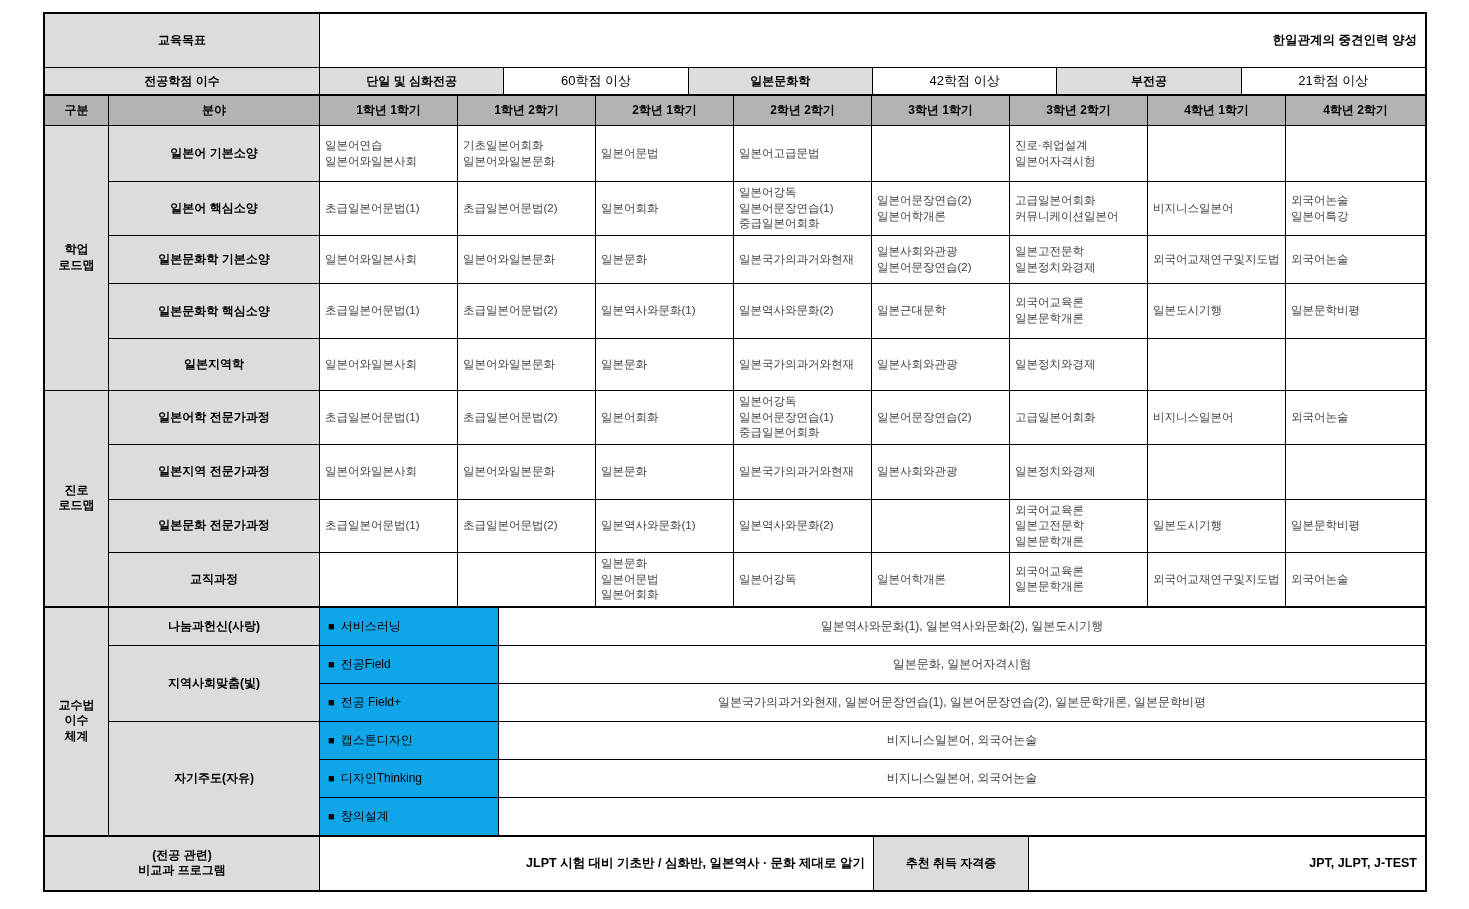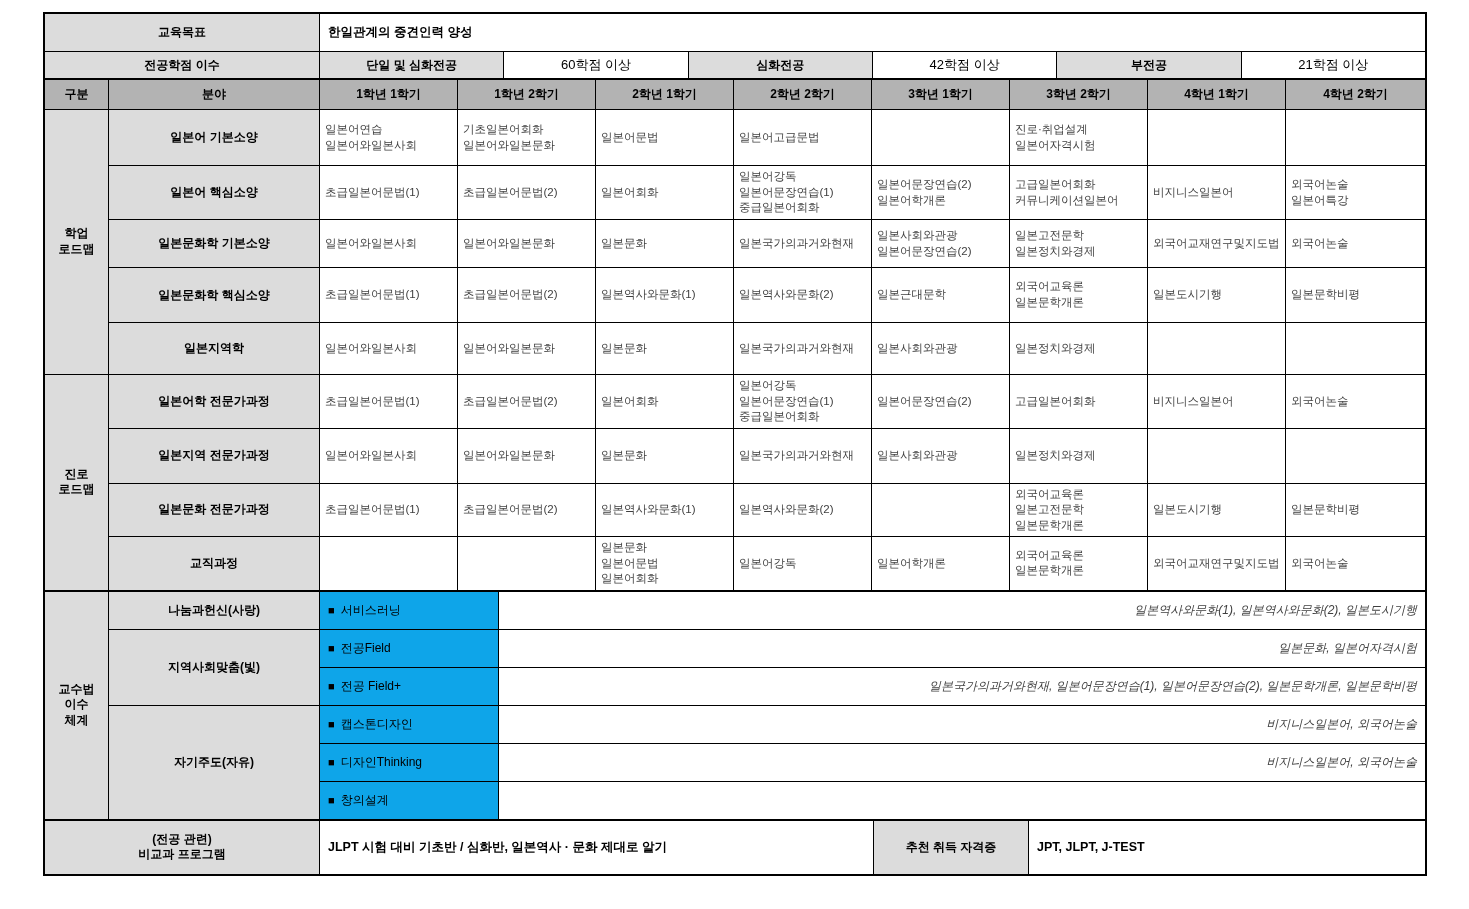--- a/index.html
+++ b/index.html
@@ -6,25 +6,25 @@
   body{width:1469px;height:909px;font-family:"Liberation Sans","DejaVu Sans",sans-serif;color:#000;overflow:hidden;}
   .page{padding:12px 0 0 43px;}
   h1{font-size:23px;font-weight:bold;margin:2px 0 10px 1px;letter-spacing:-0.5px;}
   .tbl-wrap{width:1382px;border:1px solid #000;}
   table{border-collapse:collapse;table-layout:fixed;width:1382px;}
   td{border:1px solid #000;vertical-align:middle;overflow:hidden;box-sizing:border-box;}
   .lab{background:#dcdcdc;font-weight:bold;font-size:12px;text-align:center;white-space:pre-line;line-height:1.25;padding:2px 3px;}
   .hdr{background:#b3b3b3;font-weight:bold;font-size:12px;text-align:center;padding:2px 3px;}
   .grp{line-height:1.3;}
   .course{font-size:11.5px;color:#3f3f3f;text-align:left;white-space:pre-line;line-height:1.35;padding:3px 5px;}
-  .valb{font-weight:bold;font-size:12.5px;text-align:left;padding:10px 8px;background:#fff;}
+  .valb{font-weight:bold;font-size:12.5px;text-align:right;padding:18px 8px;background:#fff;}
   .credit-val{font-weight:normal;font-size:13px;text-align:center;background:#fff;padding:2px 4px;}
   .method{background:#0ea5e9;font-weight:normal;font-size:12px;text-align:left;padding:10px 8px;white-space:nowrap;}
   .method .blt{margin-right:6px;font-size:11px;}
-  .courses{font-size:12px;color:#3f3f3f;text-align:right;padding:10px 8px;white-space:nowrap;font-style:italic;}
+  .courses{font-size:12px;color:#3f3f3f;text-align:center;padding:10px 8px;white-space:nowrap;}
 </style>
 </head>
 <body>
 
 <div class="page">
 
   <div class="tbl-wrap">
 
     <table>
       <colgroup>
@@ -38,21 +38,21 @@
         </colgroup>
       <tbody>
           <tr style="height:30px">
         <td class="lab">교육목표</td>
         <td class="valb" colspan="6">한일관계의 중견인력 양성</td>
       </tr>
       <tr style="height:27px">
         <td class="lab">전공학점 이수</td>
         <td class="lab">단일 및 심화전공</td>
         <td class="credit-val">60학점 이상</td>
-        <td class="lab">심화전공</td>
+        <td class="lab">일본문화학</td>
         <td class="credit-val">42학점 이상</td>
         <td class="lab">부전공</td>
         <td class="credit-val">21학점 이상</td>
       </tr>
     </tbody>
       </table>
 
     <table>
       <colgroup>
         <col style="width:64px">

